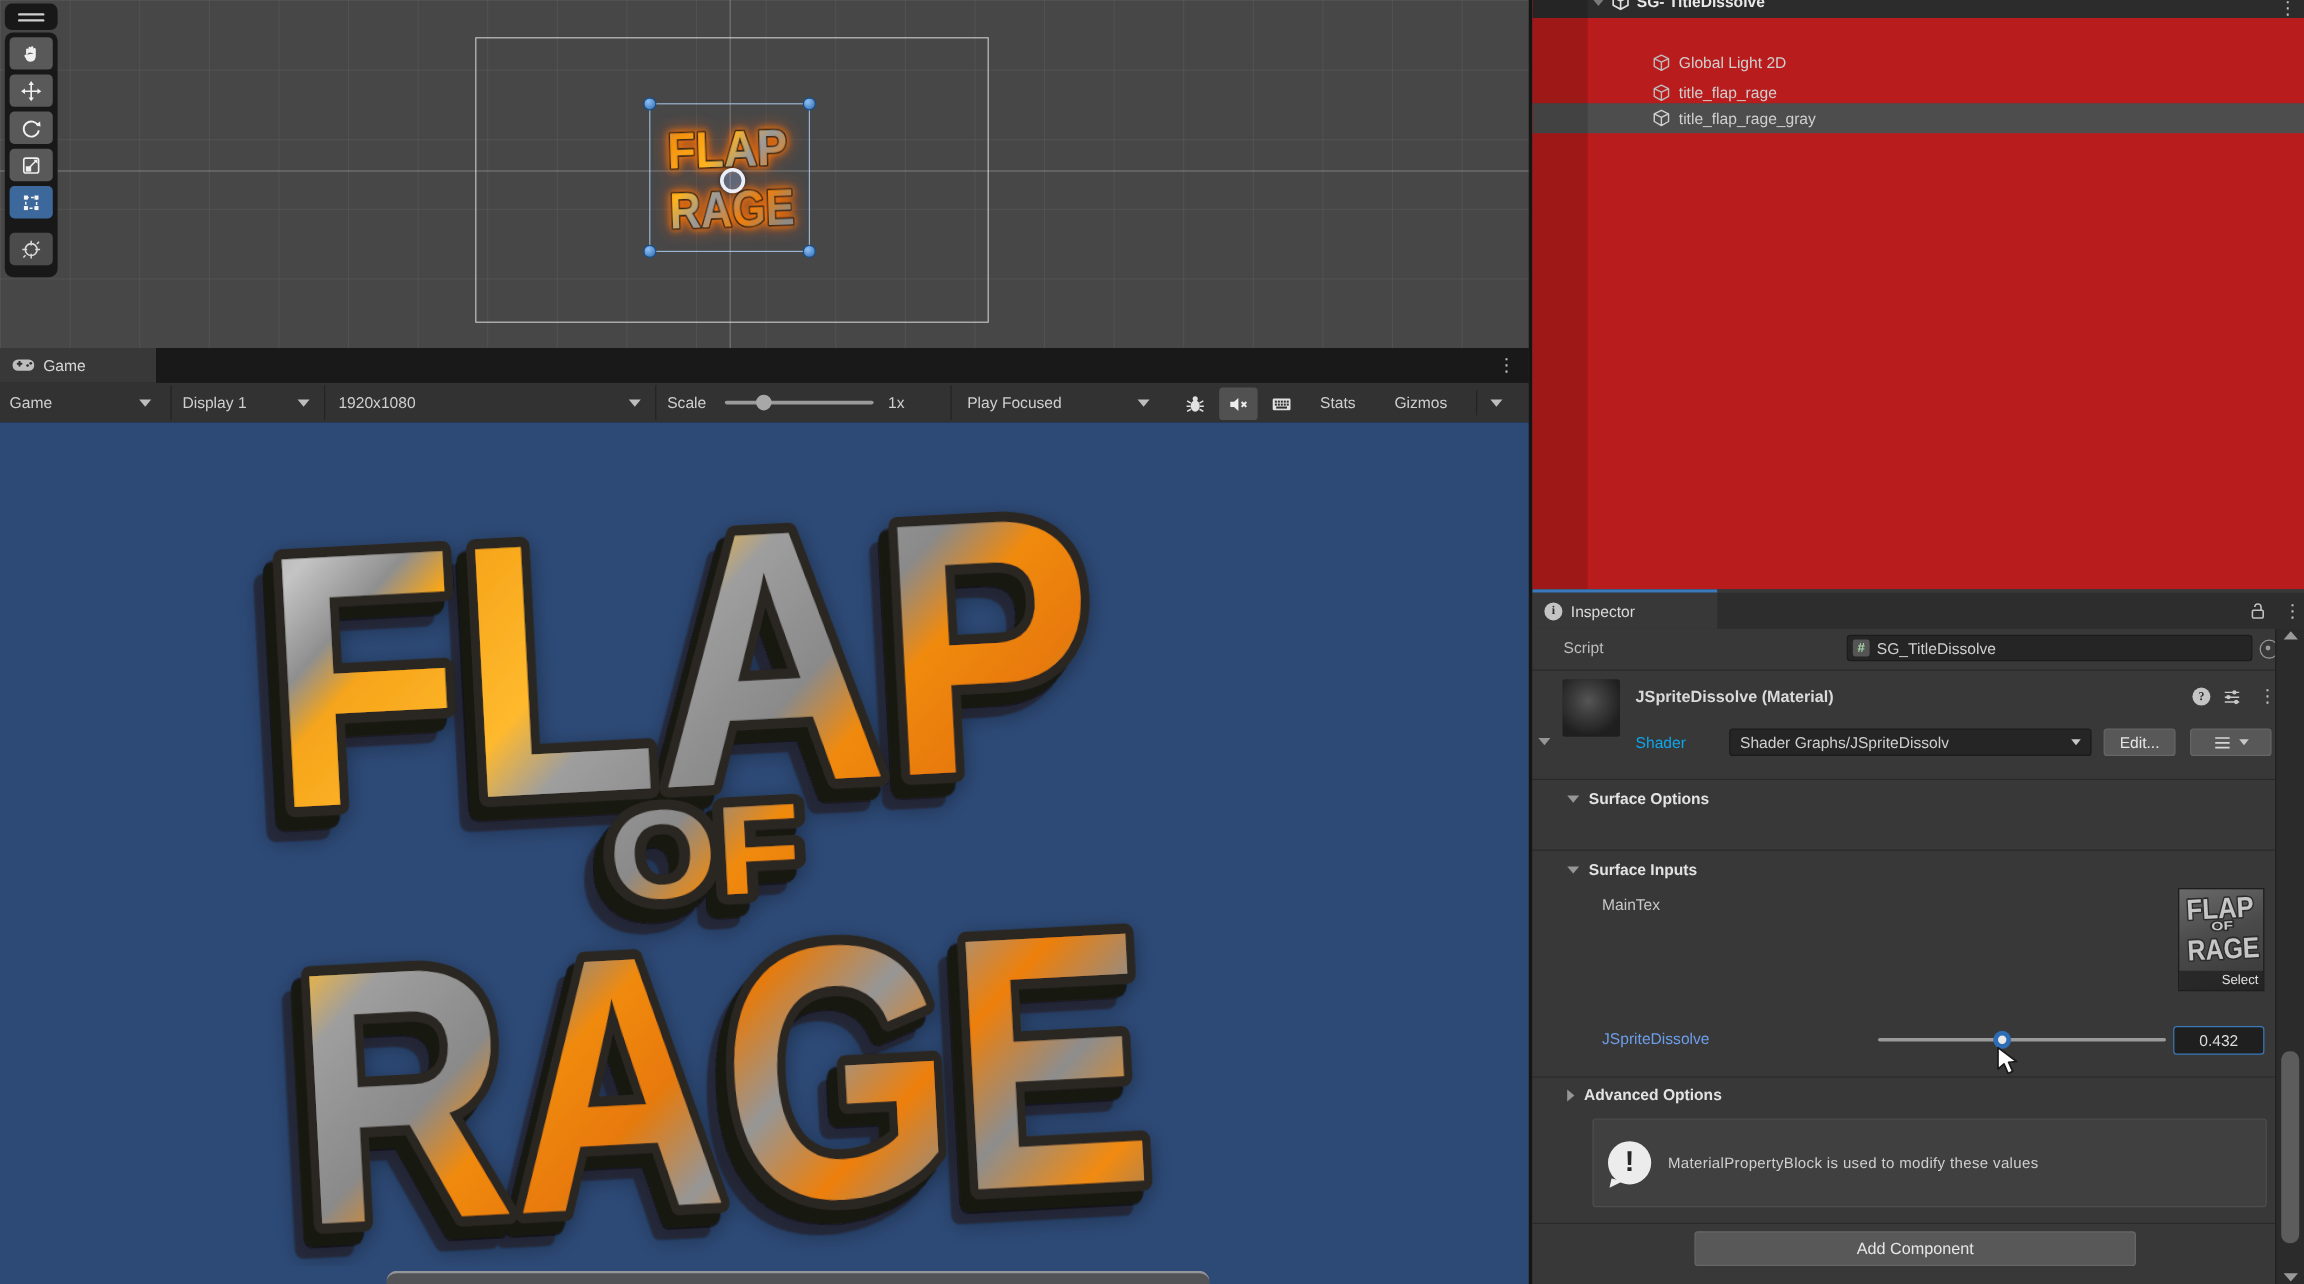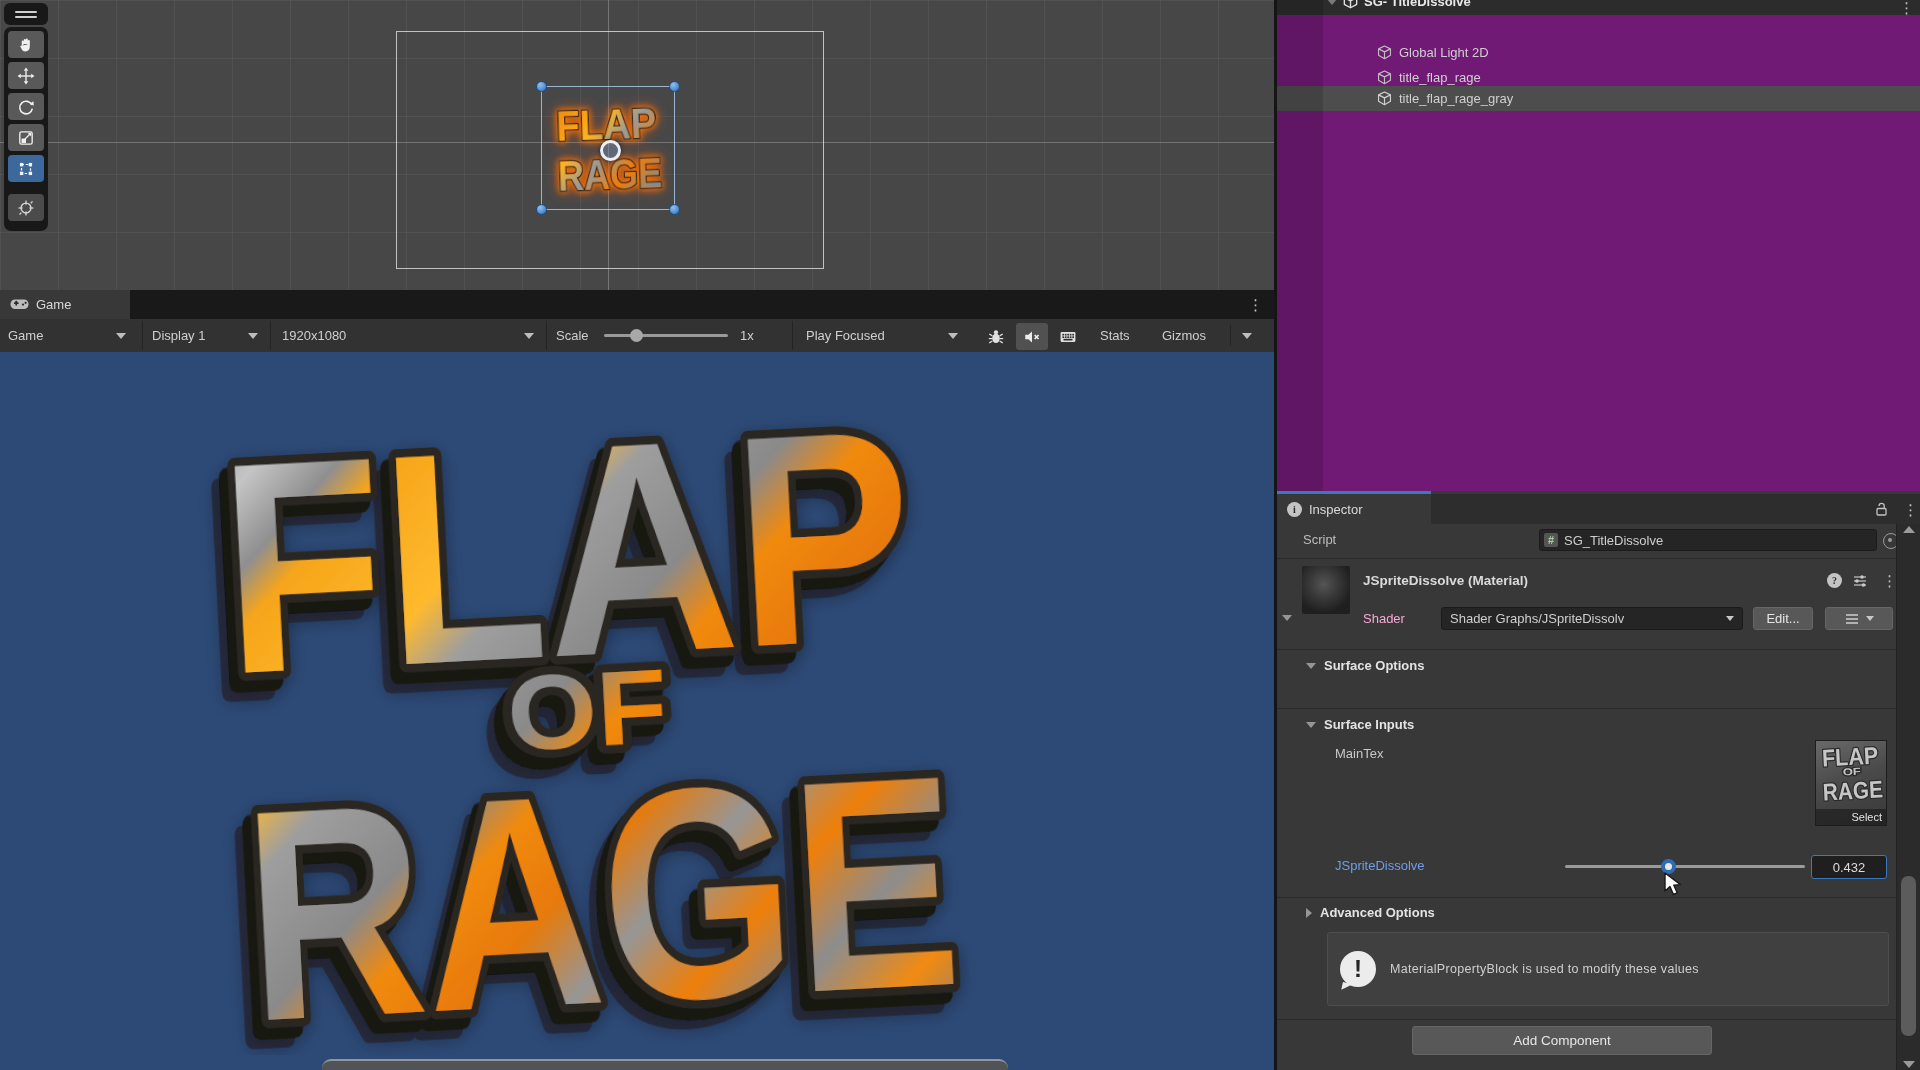--- a/index.html
+++ b/index.html
@@ -38,21 +38,21 @@
   .arrow-dn{display:inline-block;width:0;height:0;border-left:5px solid transparent;border-right:5px solid transparent;
     border-top:6px solid #bdbdbd;}
   .tbbtn{position:absolute;top:323px;width:32px;height:27px;border-radius:3px;display:flex;align-items:center;justify-content:center;}
   .tbbtn.on{background:#515151;}
   
   .gameview{left:0;top:352px;width:1274px;height:718px;overflow:hidden;}
   .gbottombar{left:322px;top:1059px;width:686px;height:11px;background:#525356;border-top:2px solid #94959a;
     border-radius:9px 9px 0 0;}
   
   .vdivider{left:1274px;top:0;width:3px;height:1070px;background:#151515;}
-  .hierarchy{left:1277px;top:0;width:643px;height:491px;background:#701a75;overflow:hidden;}
+  .hierarchy{left:1277px;top:0;width:643px;height:491px;background:#b91c1c;overflow:hidden;}
   .h-gutter{left:0;top:0;width:46px;height:491px;background:rgba(0,0,0,.14);}
   .h-root{left:0;top:0;width:643px;height:15px;background:#2c2c2c;overflow:hidden;}
   .h-rootin{position:absolute;left:50px;top:-7px;display:flex;align-items:center;gap:5px;font-weight:700;color:#e8e8e8;}
   .h-row{position:absolute;left:0;width:643px;height:25px;display:flex;align-items:center;}
   .h-row .ic{margin-left:99px;margin-right:6px;display:flex;}
   .h-row.sel{background:#4d4d4d;}
   .kebab{color:#c2c2c2;font-size:15px;line-height:1;}
   .inspector{left:1277px;top:491px;width:643px;height:579px;background:#383838;overflow:hidden;}
   .i-tabline{left:0;top:0;width:154px;height:3px;background:#3a79bb;}
   .i-tabbar{left:0;top:3px;width:643px;height:30px;background:#2d2d2d;}
@@ -377,21 +377,21 @@
           <line x1="2" y1="12" x2="14" y2="12"></line>
         </g>
         <g fill="#c8c8c8">
           <circle cx="10" cy="4" r="1.8"></circle>
           <circle cx="5" cy="8" r="1.8"></circle>
           <circle cx="11.5" cy="12" r="1.8"></circle>
         </g>
       </svg>
     <div class="abs kebab" style="left:605px;top:82px;">⋮</div>
 
-    <div class="abs" style="left:86px;top:120px;color:#f9a8d4;">Shader</div>
+    <div class="abs" style="left:86px;top:120px;color:#0ea5e9;">Shader</div>
     <div class="abs field" style="left:164px;top:116px;width:302px;height:23px;padding:0 8px;justify-content:space-between;">
       <span style="overflow:hidden;white-space:nowrap;text-align:center;">Shader Graphs/JSpriteDissolv</span>
       <span class="arrow-dn" style="border-top-color:#c8c8c8;border-left-width:4px;border-right-width:4px;border-top-width:5px;"></span>
     </div>
     <div class="abs btn" style="left:476px;top:116px;width:60px;height:23px;">Edit...</div>
     <div class="abs btn" style="left:548px;top:116px;width:68px;height:23px;gap:7px;">
       <svg width="14" height="12" viewBox="0 0 14 12">
           <g stroke="#d8d8d8" stroke-width="1.4">
             <line x1="1" y1="2" x2="13" y2="2"></line>
             <line x1="1" y1="6" x2="13" y2="6"></line>
@@ -434,21 +434,21 @@
       <span class="tri-rt"></span>
       <span>Advanced Options</span>
     </div>
 
     <div class="abs helpbox" style="left:50px;top:441px;width:562px;height:74px;display:flex;align-items:center;gap:14px;padding-left:12px;">
       <span class="bubble">!</span>
       <span style="color:#cfcfcf;font-size:12.5px;letter-spacing:.3px;">MaterialPropertyBlock is used to modify these values</span>
     </div>
     <div class="divider" style="top:528px;"></div>
 
-    <div class="abs btn" style="left:135px;top:535px;width:300px;height:29px;font-size:13.5px;">Add Component</div>
+    <div class="abs btn" style="left:135px;top:535px;width:368px;height:29px;font-size:13.5px;">Add Component</div>
 
     <div class="abs scrollbar">
       <span class="abs" style="left:6px;top:2px;width:0;height:0;border-left:6px solid transparent;border-right:6px solid transparent;border-bottom:7px solid #9a9a9a;"></span>
       <div class="sb-thumb" style="top:352px;height:160px;"></div>
       <span class="abs" style="left:6px;bottom:2px;width:0;height:0;border-left:6px solid transparent;border-right:6px solid transparent;border-top:7px solid #9a9a9a;"></span>
     </div>
   </div>
 
   <svg class="abs" style="left:1663px;top:872px;" width="24" height="26" viewBox="0 0 24 26">
     <path d="M2 1 L2 19 L7 14.6 L10.4 22.5 L14.2 20.8 L10.8 13.2 L17.5 12.6 Z" fill="#ffffff" stroke="#1a1a1a" stroke-width="1.4" stroke-linejoin="round"></path>

